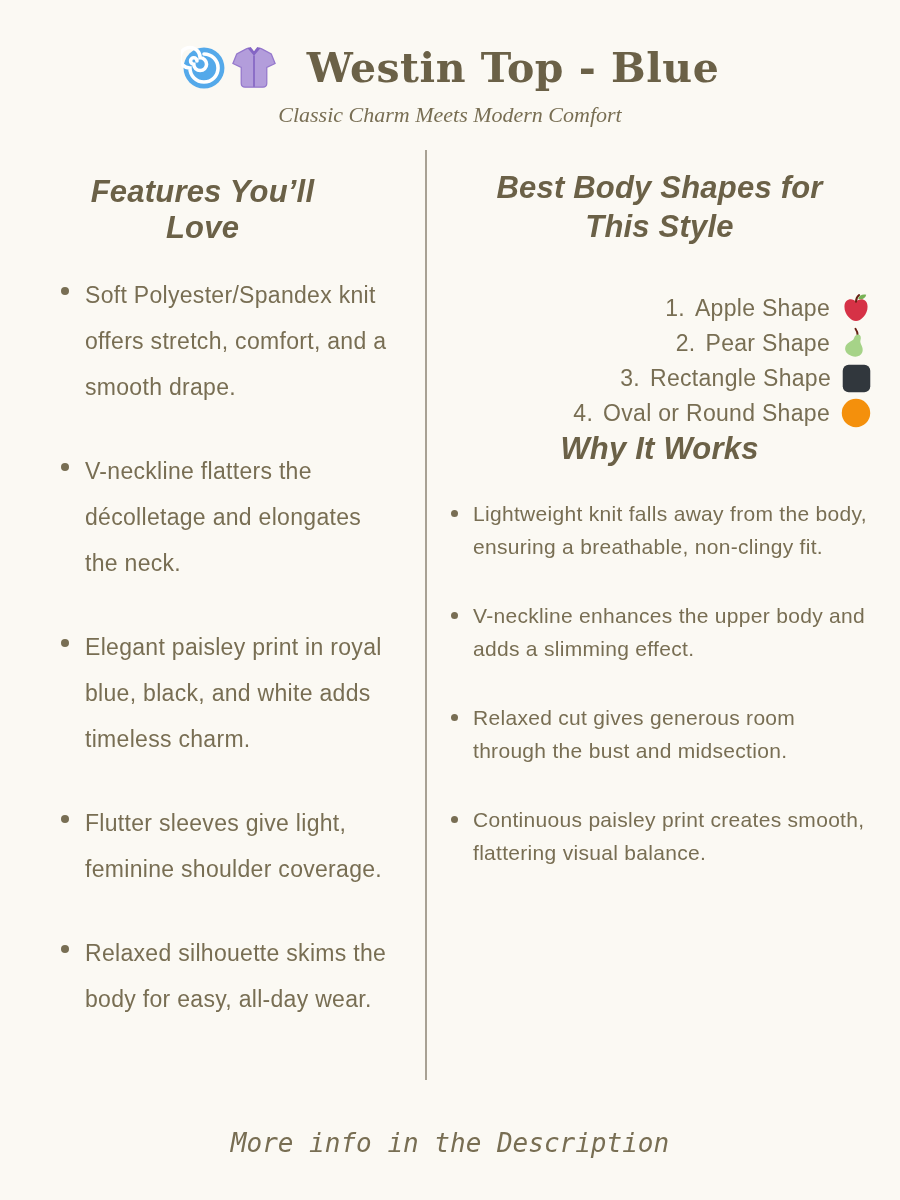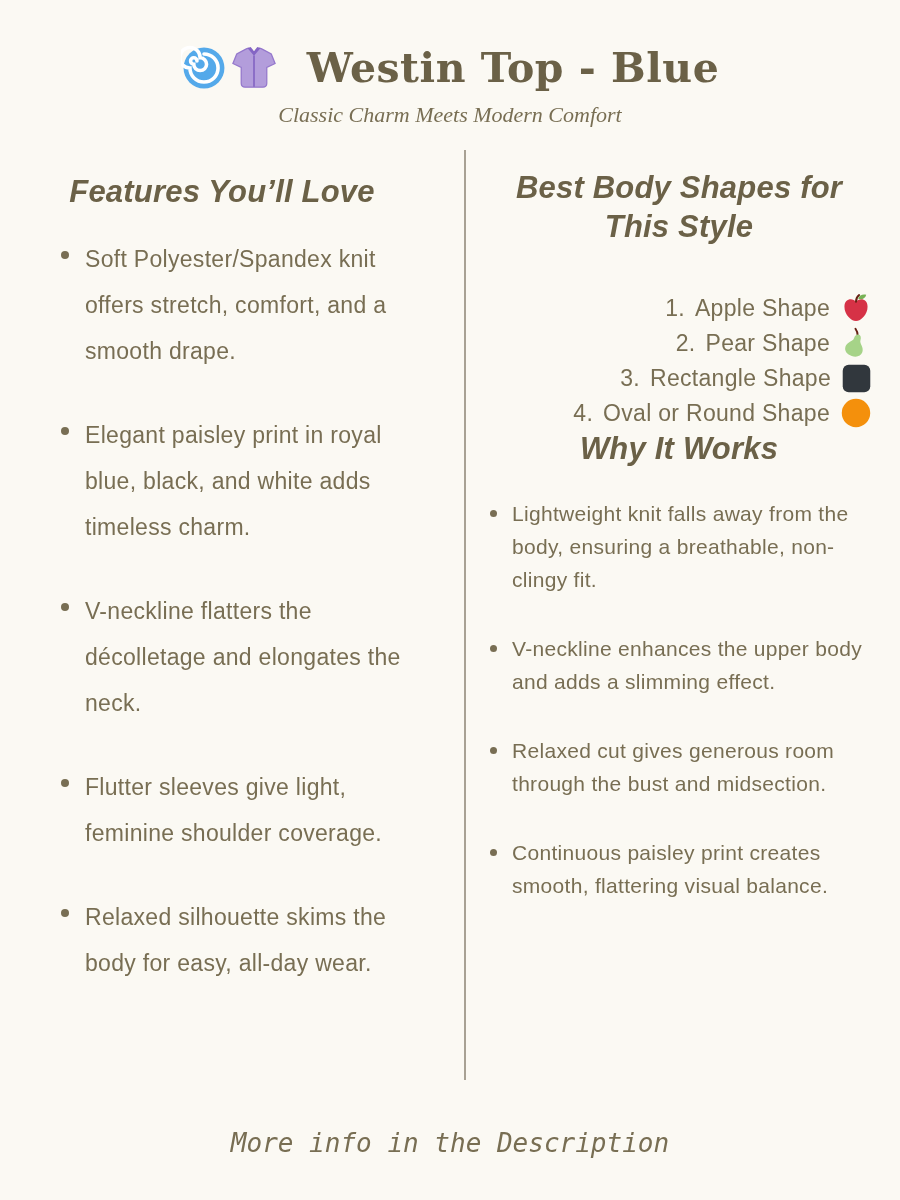--- a/index.html
+++ b/index.html
@@ -31,21 +31,21 @@
   .subtitle {
     margin-top:10px;
     font-family:Liberation Serif, serif;
     font-style:italic;
     font-size:22px;
     color:#786E53;
   }
 
   
   .columns { display:flex; margin-top:22px; height:930px; }
-  .col-left  { width:464px; padding:0 30px 0 55px; }
+  .col-left  { width:425px; padding:0 30px 0 55px; }
   .divider   { width:2px; background:#A8A193; height:930px; flex:0 0 2px; }
   .col-right { flex:1; padding:0 28px 0 20px; }
 
   h2.section-heading {
     font-style:italic;
     font-weight:bold;
     font-size:31px;
     color:#6B6147;
     text-align:center;
     letter-spacing:0.2px;
@@ -133,22 +133,22 @@
     </div>
     <div class="subtitle">Classic Charm Meets Modern Comfort</div>
   </div>
 
   <div class="columns">
 
     <div class="col-left">
       <h2 class="section-heading">Features You’ll Love</h2>
       <ul class="bullet-list">
         <li><span>Soft Polyester/Spandex knit offers stretch, comfort, and a smooth drape.</span></li>
+        <li><span>V-neckline flatters the décolletage and elongates the neck.</span></li>
         <li><span>Elegant paisley print in royal blue, black, and white adds timeless charm.</span></li>
-        <li><span>V-neckline flatters the décolletage and elongates the neck.</span></li>
         <li><span>Flutter sleeves give light, feminine shoulder coverage.</span></li>
         <li><span>Relaxed silhouette skims the body for easy, all-day wear.</span></li>
       </ul>
     </div>
 
     <div class="divider"></div>
 
     <div class="col-right">
       <h2 class="section-heading right-heading">Best Body Shapes for This Style</h2>
 

